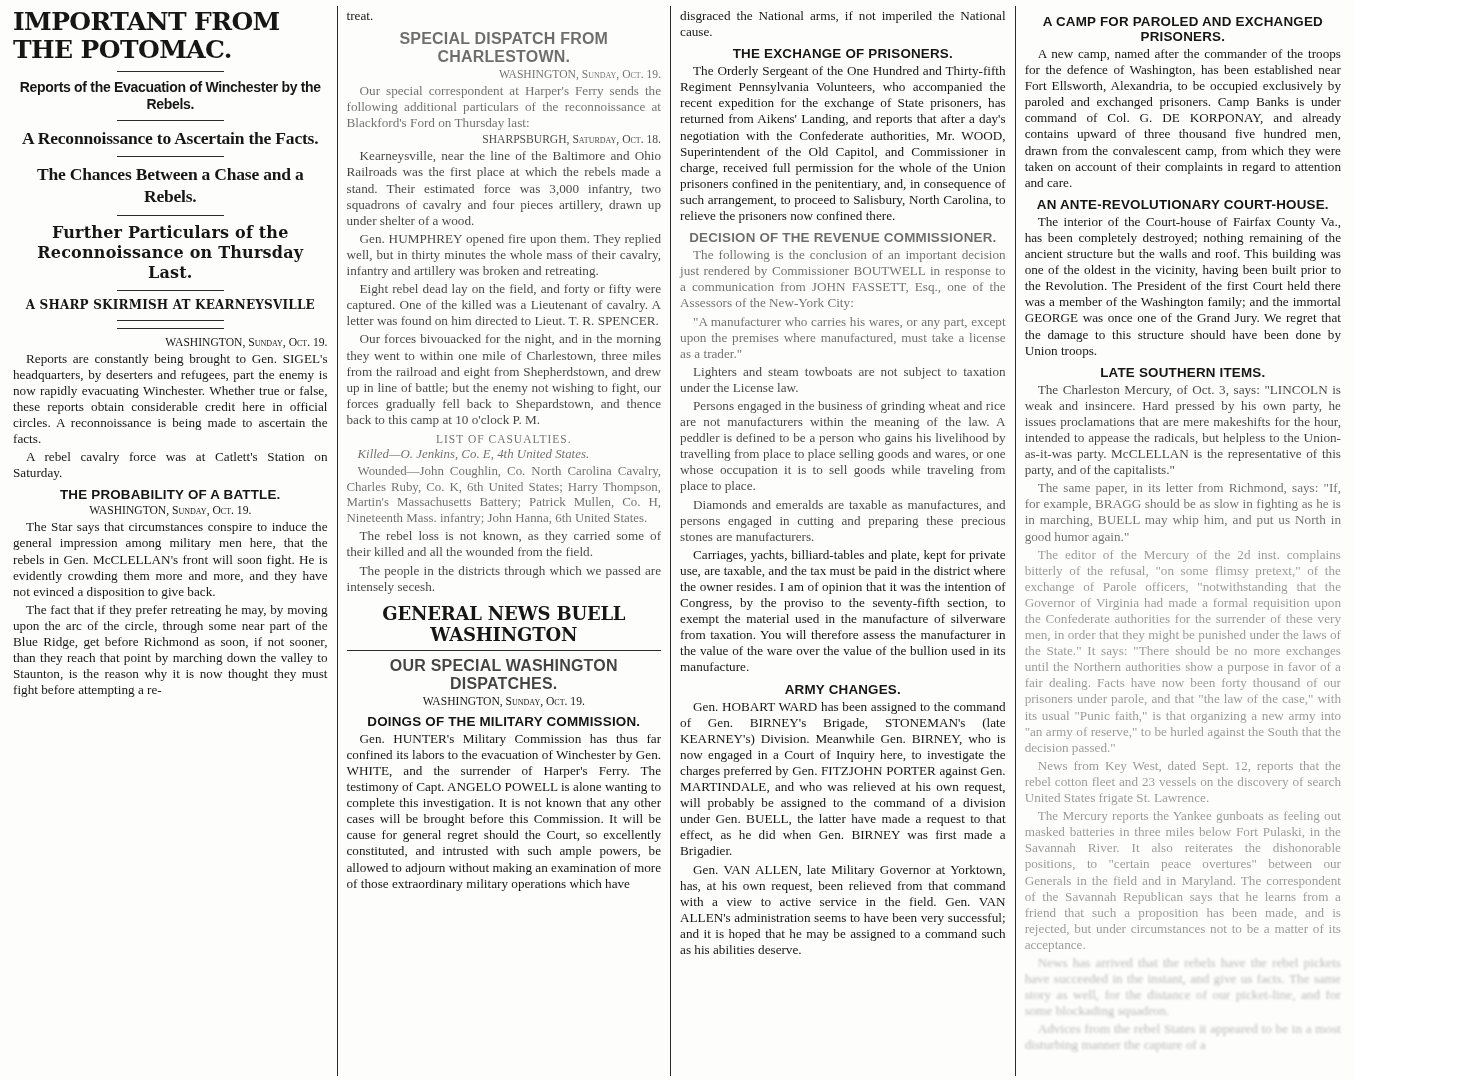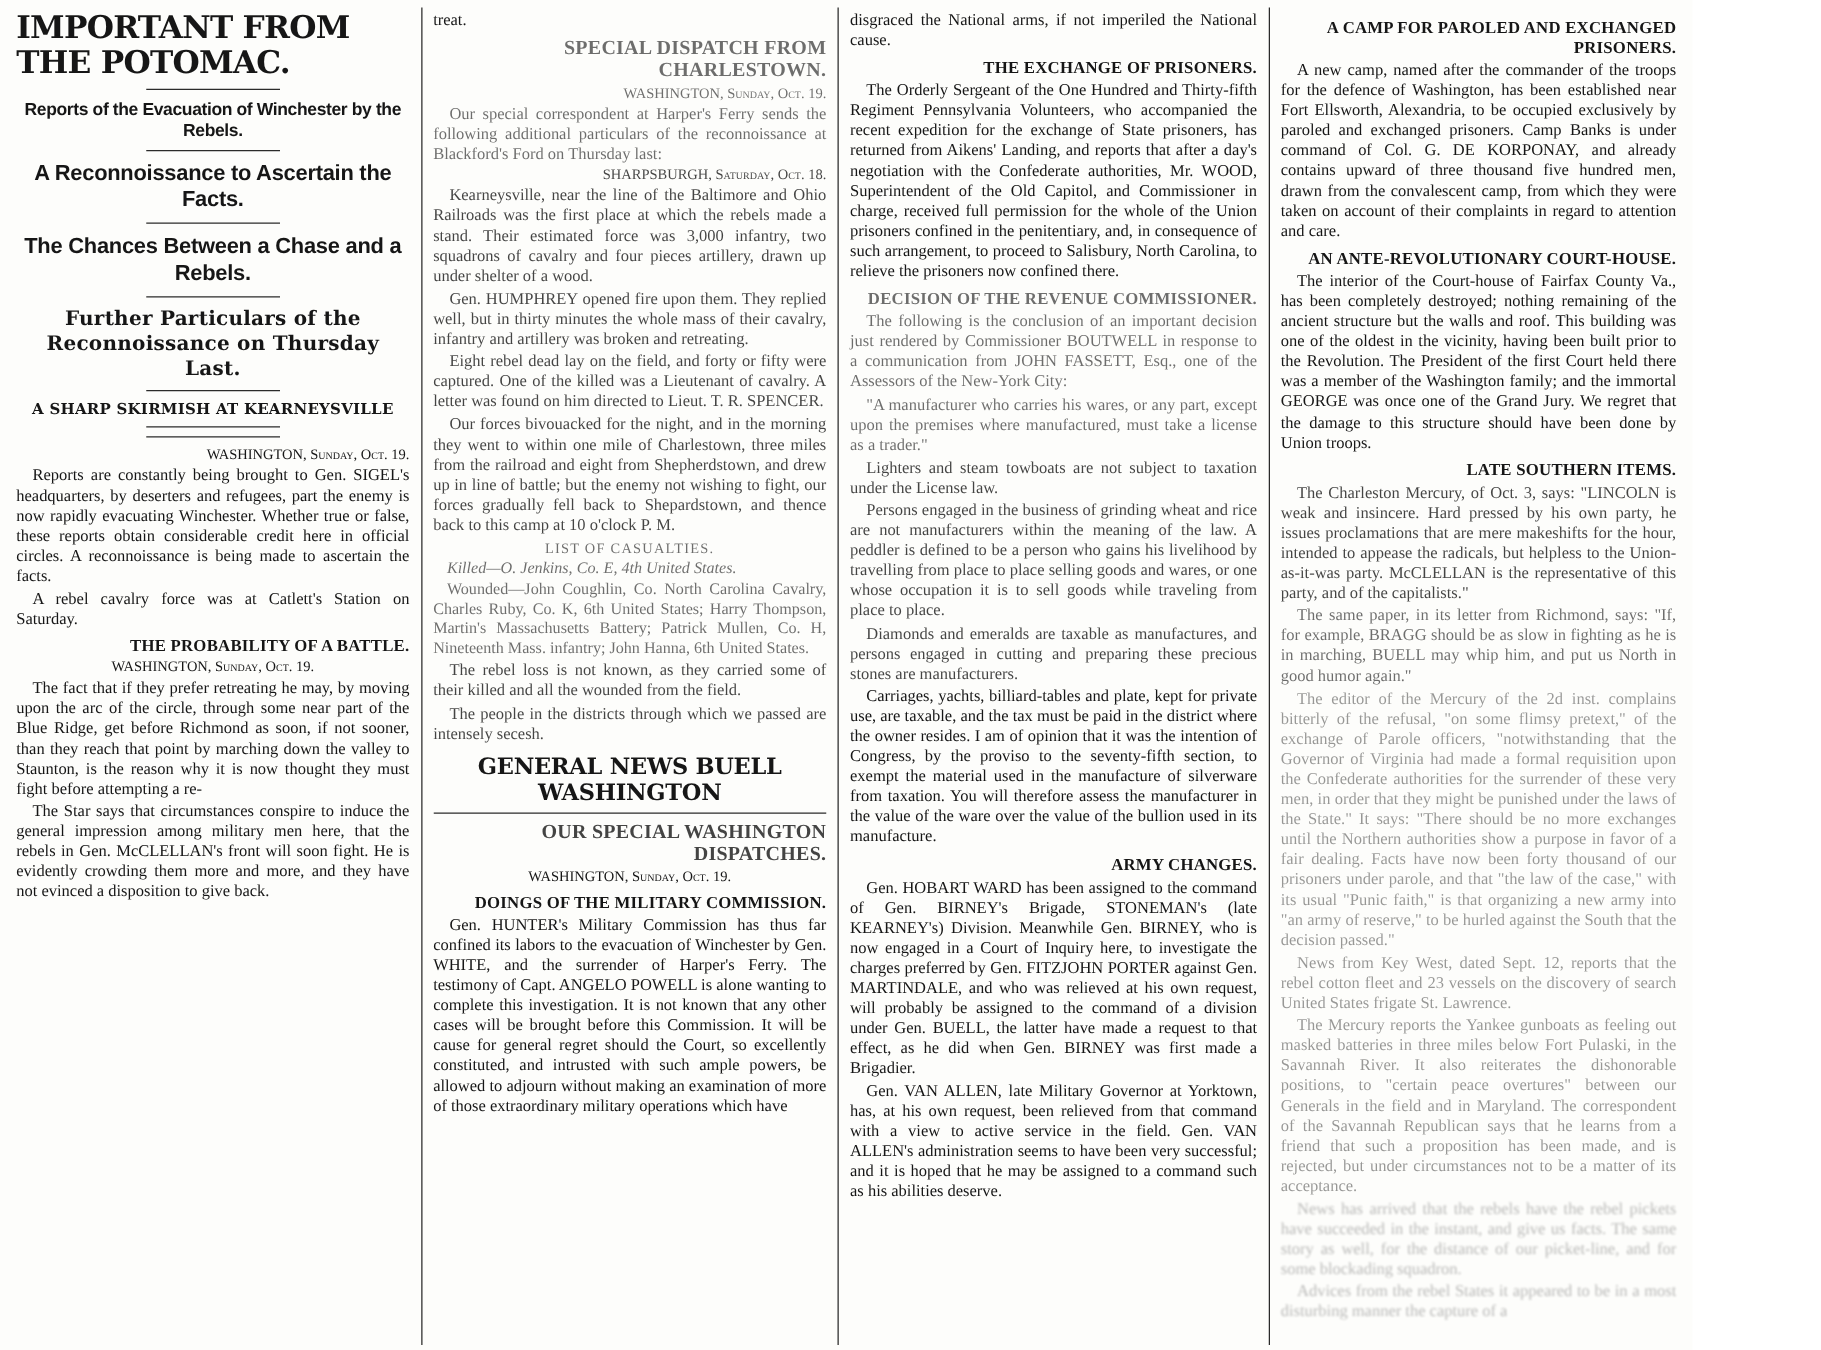--- a/index.html
+++ b/index.html
@@ -53,21 +53,21 @@
     text-align: left;
   }
   .hl-2 {
     font-size: 14px;
     font-family: Liberation Sans, sans-serif;
     letter-spacing: -0.3px;
     line-height: 1.2;
   }
   .hl-3 {
     font-size: 17.5px;
-    font-family: Liberation Sans, sans-serif;
+    font-family: Liberation Serif, serif;
     line-height: 1.25;
     letter-spacing: -0.2px;
   }
   .hl-4 {
     font-size: 16px;
     font-family: "DejaVu Serif", serif;
     line-height: 1.25;
   }
   .hl-5 {
     font-size: 12px;
@@ -98,24 +98,24 @@
     margin: 0 0 2px 0;
     font-size: 13.2px;
     line-height: 1.22;
     text-align: justify;
     text-indent: 13px;
     font-family: "Liberation Serif", serif;
   }
   p.body.noindent { text-indent: 0; }
 
   .subhead {
-    text-align: right;
+    text-align: center;
     font-size: 13.4px;
     font-weight: bold;
-    font-family: Liberation Serif, serif;
+    font-family: Liberation Sans, sans-serif;
     margin: 6px 0 2px 0;
     letter-spacing: 0.2px;
   }
   .subhead-lg {
     font-size: 16px;
   }
   .sectionhead {
     text-align: center;
     font-size: 18px;
     font-weight: bold;
@@ -180,22 +180,22 @@
       <div class="hl hl-5">A SHARP SKIRMISH AT KEARNEYSVILLE</div>
       <hr class="rule rule-short">
       <hr class="rule rule-short">
 
       <div class="dateline">WASHINGTON, Sunday, Oct. 19.</div>
       <p class="body">Reports are constantly being brought to Gen. SIGEL's headquarters, by deserters and refugees, part the enemy is now rapidly evacuating Winchester. Whether true or false, these reports obtain considerable credit here in official circles. A reconnoissance is being made to ascertain the facts.</p>
       <p class="body">A rebel cavalry force was at Catlett's Station on Saturday.</p>
 
       <div class="subhead">THE PROBABILITY OF A BATTLE.</div>
       <div class="dateline dateline-c">WASHINGTON, Sunday, Oct. 19.</div>
+      <p class="body">The Star says that circumstances conspire to induce the general impression among military men here, that the rebels in Gen. McCLELLAN's front will soon fight. He is evidently crowding them more and more, and they have not evinced a disposition to give back.</p>
       <p class="body">The fact that if they prefer retreating he may, by moving upon the arc of the circle, through some near part of the Blue Ridge, get before Richmond as soon, if not sooner, than they reach that point by marching down the valley to Staunton, is the reason why it is now thought they must fight before attempting a re-</p>
-      <p class="body">The Star says that circumstances conspire to induce the general impression among military men here, that the rebels in Gen. McCLELLAN's front will soon fight. He is evidently crowding them more and more, and they have not evinced a disposition to give back.</p>
     </div>
   </div>
 
   <div class="column c2 col-rule">
     <div class="col-inner">
       <p class="body noindent">treat.</p>
       <div class="subhead subhead-lg fade-2 blur-1">SPECIAL DISPATCH FROM CHARLESTOWN.</div>
       <div class="dateline fade-2 blur-1">WASHINGTON, Sunday, Oct. 19.</div>
       <p class="body fade-2 blur-1">Our special correspondent at Harper's Ferry sends the following additional particulars of the reconnoissance at Blackford's Ford on Thursday last:</p>
       <div class="dateline fade-1">SHARPSBURGH, Saturday, Oct. 18.</div>

